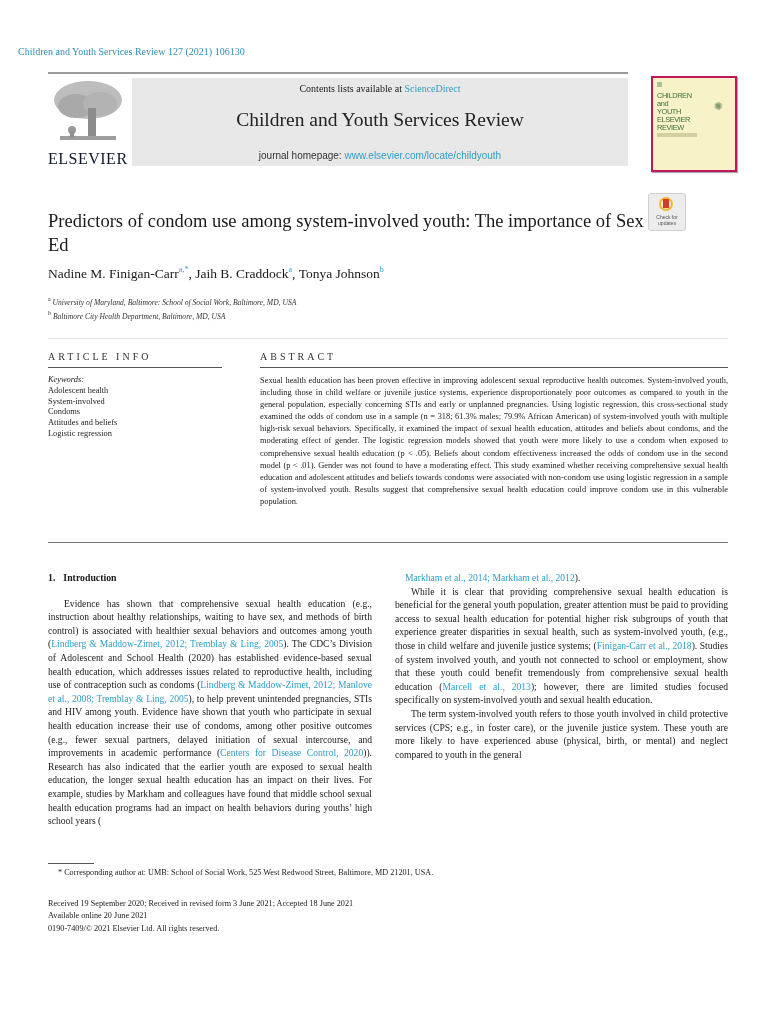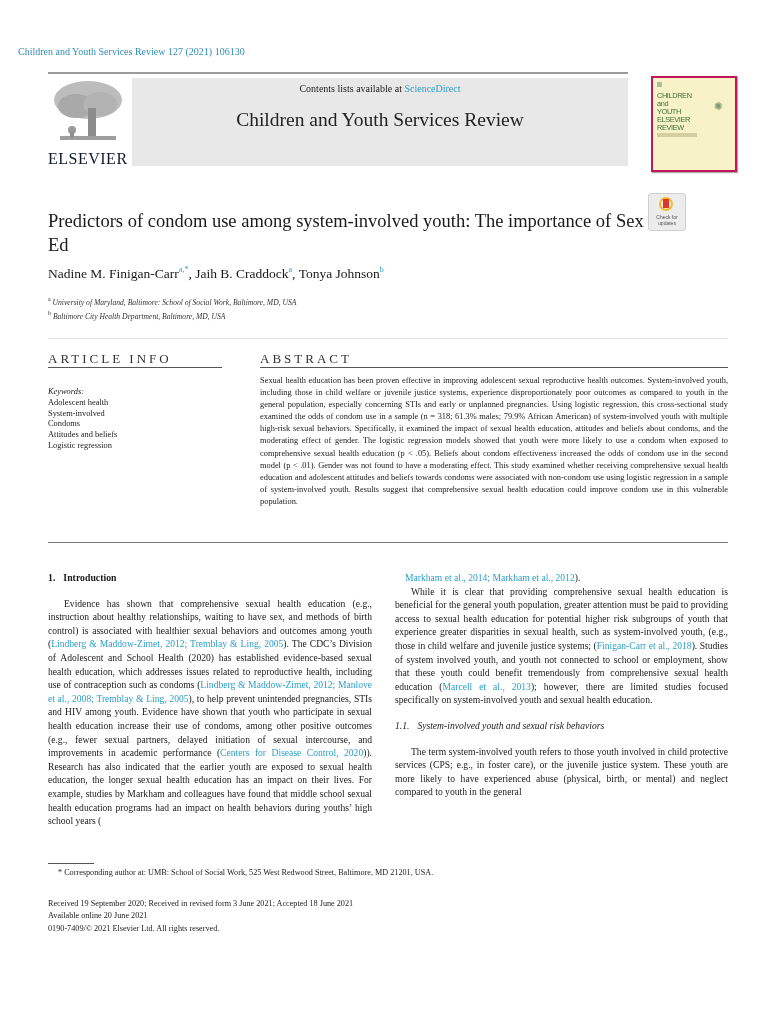--- a/index.html
+++ b/index.html
@@ -42,28 +42,28 @@
   .article-title { top: 209px; left: 48px; width: 600px; font-size: 18.5px; line-height: 24px; color: #1a1a1a; }
 
   .authors { top: 265px; left: 48px; font-size: 13.5px; color: #1a1a1a; }
   .authors sup { color: #2f9ec7; font-size: 8px; }
 
   .affils { top: 294px; left: 48px; font-size: 7.6px; line-height: 11px; font-style: italic; color: #333; }
   .affils sup { font-style: normal; font-size: 6px; }
 
   .header-rule-thin { top: 338px; left: 48px; width: 680px; height: 1px; background: #e2e2e2; }
 
-  .section-label { font-size: 13px; letter-spacing: 3px; color: #333; }
+  .section-label { font-size: 10px; letter-spacing: 3px; color: #333; }
   .ai-label { top: 351px; left: 48px; }
   .ab-label { top: 351px; left: 260px; }
   .ai-rule { top: 367px; left: 48px; width: 174px; height: 1px; background: #555; }
   .ab-rule { top: 367px; left: 260px; width: 468px; height: 1px; background: #555; }
 
   .keywords { top: 375px; left: 48px; font-size: 8.4px; line-height: 10.8px; color: #222; }
-  .keywords .kw-head { font-style: italic; margin-top: 12px; }
+  .keywords .kw-head { font-style: italic; }
 
   .abstract { top: 375px; left: 260px; width: 468px; font-size: 8.4px; line-height: 12.1px;
               text-align: justify; color: #1a1a1a; }
 
   .abstract-bottom-rule { top: 542px; left: 48px; width: 680px; height: 1px; background: #777; }
 
   .col { font-size: 9.6px; line-height: 13.6px; text-align: justify; color: #1a1a1a; }
   .col-left { top: 571px; left: 48px; width: 324px; }
   .col-right { top: 571px; left: 395px; width: 333px; }
   .sec-head { font-weight: bold; margin: 0 0 12px 0; font-size: 9.8px; }
@@ -97,20 +97,23 @@
     <rect x="20" y="54" width="4" height="6" fill="#909090"></rect>
   </svg>
   <div class="elsevier-word">ELSEVIER</div>
 </div>
 
 <div class="abs banner">
   <div class="contents-line">
     <span>Contents lists available at </span><span class="link">ScienceDirect</span>
   </div>
   <div class="journal-title">Children and Youth Services Review</div>
+  <div class="homepage-line">
+    <span>journal homepage: </span><span class="link">www.elsevier.com/locate/childyouth</span>
+  </div>
 </div>
 
 <div class="abs cover">
   <div class="cover-top"></div>
   <div class="cover-title">
     <div>CHILDREN</div>
     <div>and</div>
     <div>YOUTH</div>
     <div>ELSEVIER</div>
     <div>REVIEW</div>
@@ -170,23 +173,20 @@
   </p>
 </div>
 
 <div class="abs col col-right">
   <p class="para noindent">
     <span class="link">Markham et al., 2014; Markham et al., 2012</span><span>).</span>
   </p>
   <p class="para">
     <span>While it is clear that providing comprehensive sexual health education is beneficial for the general youth population, greater attention must be paid to providing access to sexual health education for potential higher risk subgroups of youth that experience greater disparities in sexual health, such as system-involved youth, (e.g., those in child welfare and juvenile justice systems; (</span><span class="link">Finigan-Carr et al., 2018</span><span>). Studies of system involved youth, and youth not connected to school or employment, show that these youth could benefit tremendously from comprehensive sexual health education (</span><span class="link">Marcell et al., 2013</span><span>); however, there are limited studies focused specifically on system-involved youth and sexual health education.</span>
   </p>
-  <div class="subsec-head">
-    <span class="num">1.1.</span><span>System-involved youth and sexual risk behaviors</span>
-  </div>
   <p class="para">The term system-involved youth refers to those youth involved in child protective services (CPS; e.g., in foster care), or the juvenile justice system. These youth are more likely to have experienced abuse (physical, birth, or mental) and neglect compared to youth in the general</p>
 </div>
 
 <div class="abs fn-rule"></div>
 <div class="abs footnote">
   <div><span>*</span> <span>Corresponding author at: UMB: School of Social Work, 525 West Redwood Street, Baltimore, MD 21201, USA.</span></div>
 </div>
 
 <div class="abs doi-block">
   <div>Received 19 September 2020; Received in revised form 3 June 2021; Accepted 18 June 2021</div>

